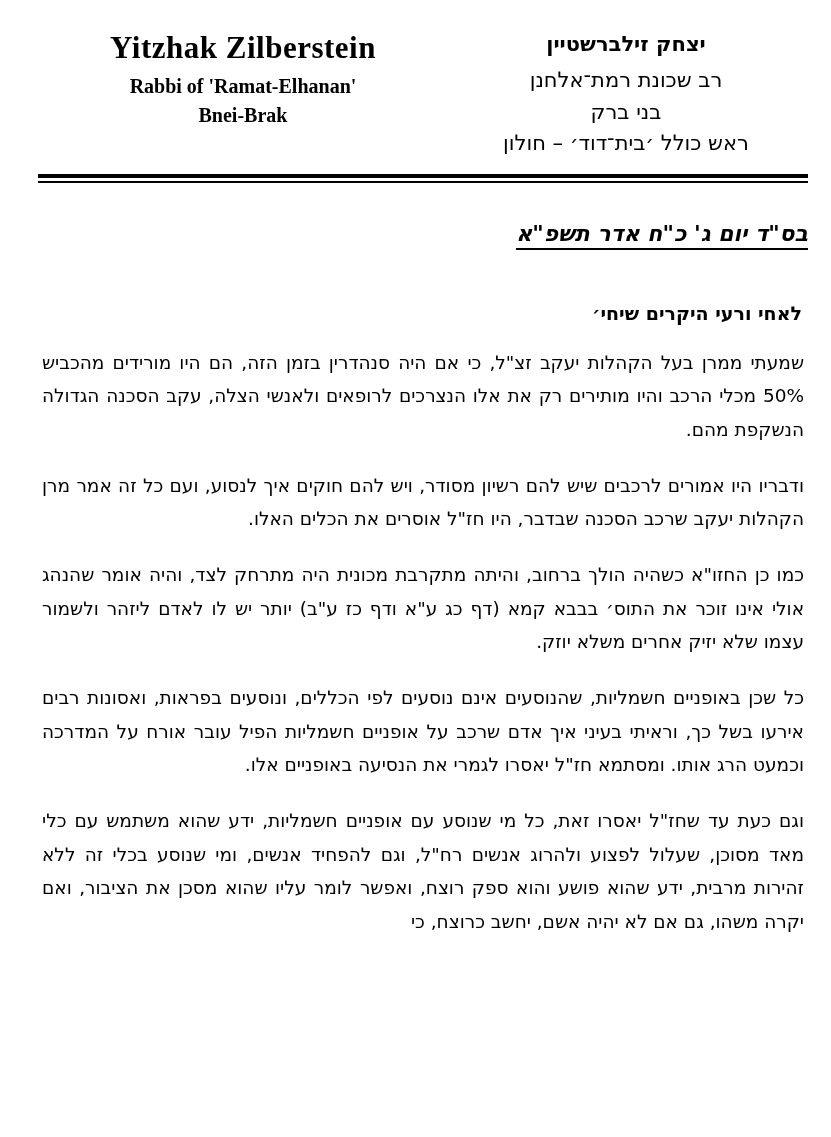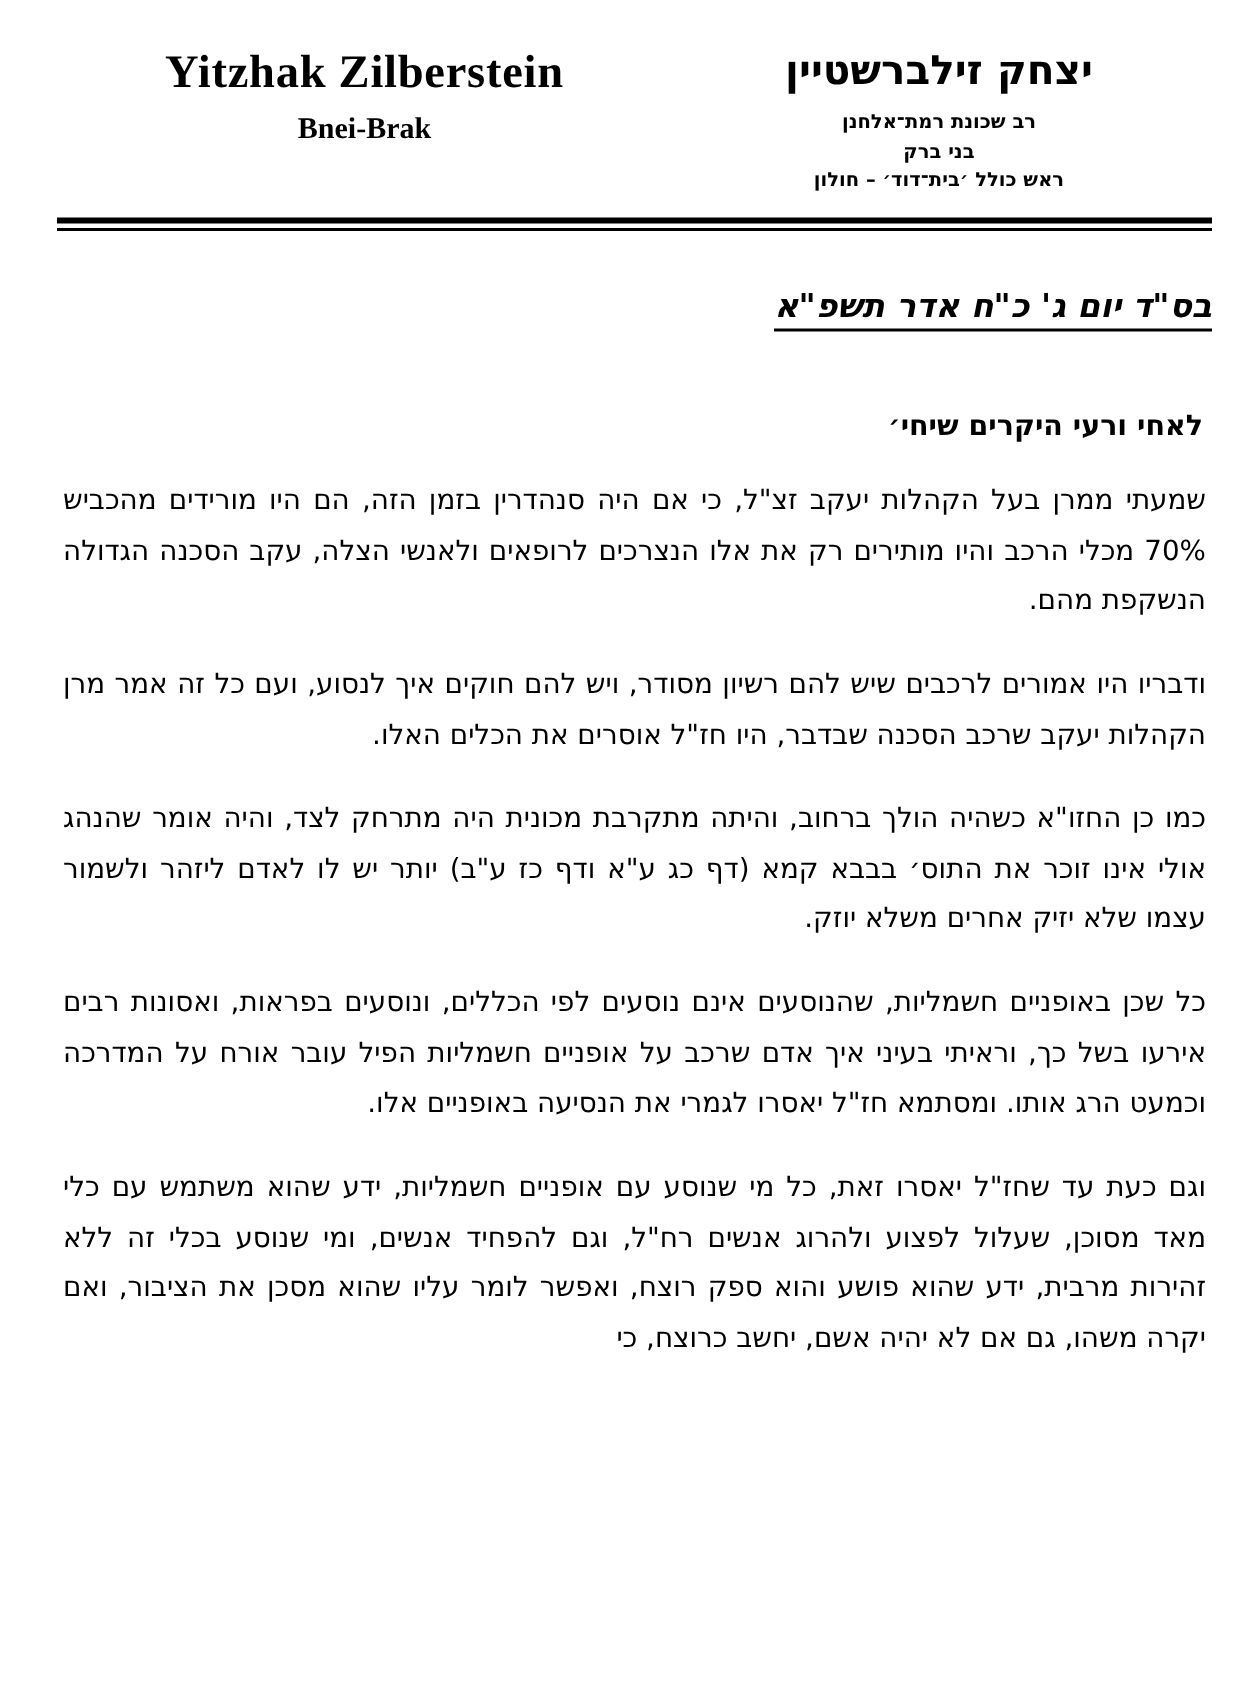--- a/index.html
+++ b/index.html
@@ -51,28 +51,28 @@
   }
   .lh-line-en {
     font-family: "Liberation Serif", serif;
     font-weight: bold;
     font-size: 20px;
     line-height: 1.45;
   }
   .lh-name-he {
     font-family: "DejaVu Sans", sans-serif;
     font-weight: bold;
-    font-size: 27px;
+    font-size: 21px;
     line-height: 1.2;
     margin-bottom: 8px;
   }
   .lh-line-he {
     font-family: "DejaVu Sans", sans-serif;
-    font-weight: bold;
-    font-size: 13px;
+    font-weight: normal;
+    font-size: 21px;
     line-height: 1.5;
   }
 
   
   .rules {
     margin: 14px 2px 0 2px;
   }
   .rule-thick {
     height: 4px;
     background: #000;
@@ -126,20 +126,21 @@
   }
 </style>
 </head>
 <body>
 
 <div class="page">
 
   <div class="letterhead">
     <div class="lh-left">
       <div class="lh-name-en">Yitzhak Zilberstein</div>
+      <div class="lh-line-en">Rabbi of 'Ramat-Elhanan'</div>
       <div class="lh-line-en">Bnei-Brak</div>
     </div>
     <div class="lh-right">
       <div class="lh-name-he">יצחק זילברשטיין</div>
       <div class="lh-line-he">רב שכונת רמת־אלחנן</div>
       <div class="lh-line-he">בני ברק</div>
       <div class="lh-line-he">ראש כולל ׳בית־דוד׳ – חולון</div>
     </div>
   </div>
 
@@ -148,20 +149,20 @@
     <div class="rule-gap"></div>
     <div class="rule-thin"></div>
   </div>
 
   <div class="dateline-wrap">
     <span class="dateline">בס"ד  יום ג' כ"ח אדר תשפ"א</span>
   </div>
 
   <div class="body-wrap">
     <div class="salutation">לאחי ורעי היקרים שיחי׳</div>
-    <p class="para">שמעתי ממרן בעל הקהלות יעקב זצ"ל, כי אם היה סנהדרין בזמן הזה, הם היו מורידים מהכביש 70% מכלי הרכב והיו מותירים רק את אלו הנצרכים לרופאים ולאנשי הצלה, עקב הסכנה הגדולה הנשקפת מהם.</p>
+    <p class="para">שמעתי ממרן בעל הקהלות יעקב זצ"ל, כי אם היה סנהדרין בזמן הזה, הם היו מורידים מהכביש 50% מכלי הרכב והיו מותירים רק את אלו הנצרכים לרופאים ולאנשי הצלה, עקב הסכנה הגדולה הנשקפת מהם.</p>
     <p class="para">ודבריו היו אמורים לרכבים שיש להם רשיון מסודר, ויש להם חוקים איך לנסוע, ועם כל זה אמר מרן הקהלות יעקב שרכב הסכנה שבדבר, היו חז"ל אוסרים את הכלים האלו.</p>
     <p class="para">כמו כן החזו"א כשהיה הולך ברחוב, והיתה מתקרבת מכונית היה מתרחק לצד, והיה אומר שהנהג אולי אינו זוכר את התוס׳ בבבא קמא (דף כג ע"א ודף כז ע"ב) יותר יש לו לאדם ליזהר ולשמור עצמו שלא יזיק אחרים משלא יוזק.</p>
     <p class="para">כל שכן באופניים חשמליות, שהנוסעים אינם נוסעים לפי הכללים, ונוסעים בפראות, ואסונות רבים אירעו בשל כך, וראיתי בעיני איך אדם שרכב על אופניים חשמליות הפיל עובר אורח על המדרכה וכמעט הרג אותו. ומסתמא חז"ל יאסרו לגמרי את הנסיעה באופניים אלו.</p>
     <p class="para">וגם כעת עד שחז"ל יאסרו זאת, כל מי שנוסע עם אופניים חשמליות, ידע שהוא משתמש עם כלי מאד מסוכן, שעלול לפצוע ולהרוג אנשים רח"ל, וגם להפחיד אנשים, ומי שנוסע בכלי זה ללא זהירות מרבית, ידע שהוא פושע והוא ספק רוצח, ואפשר לומר עליו שהוא מסכן את הציבור, ואם יקרה משהו, גם אם לא יהיה אשם, יחשב כרוצח, כי</p>
   </div>
 
 </div>
 
 </body></html>

